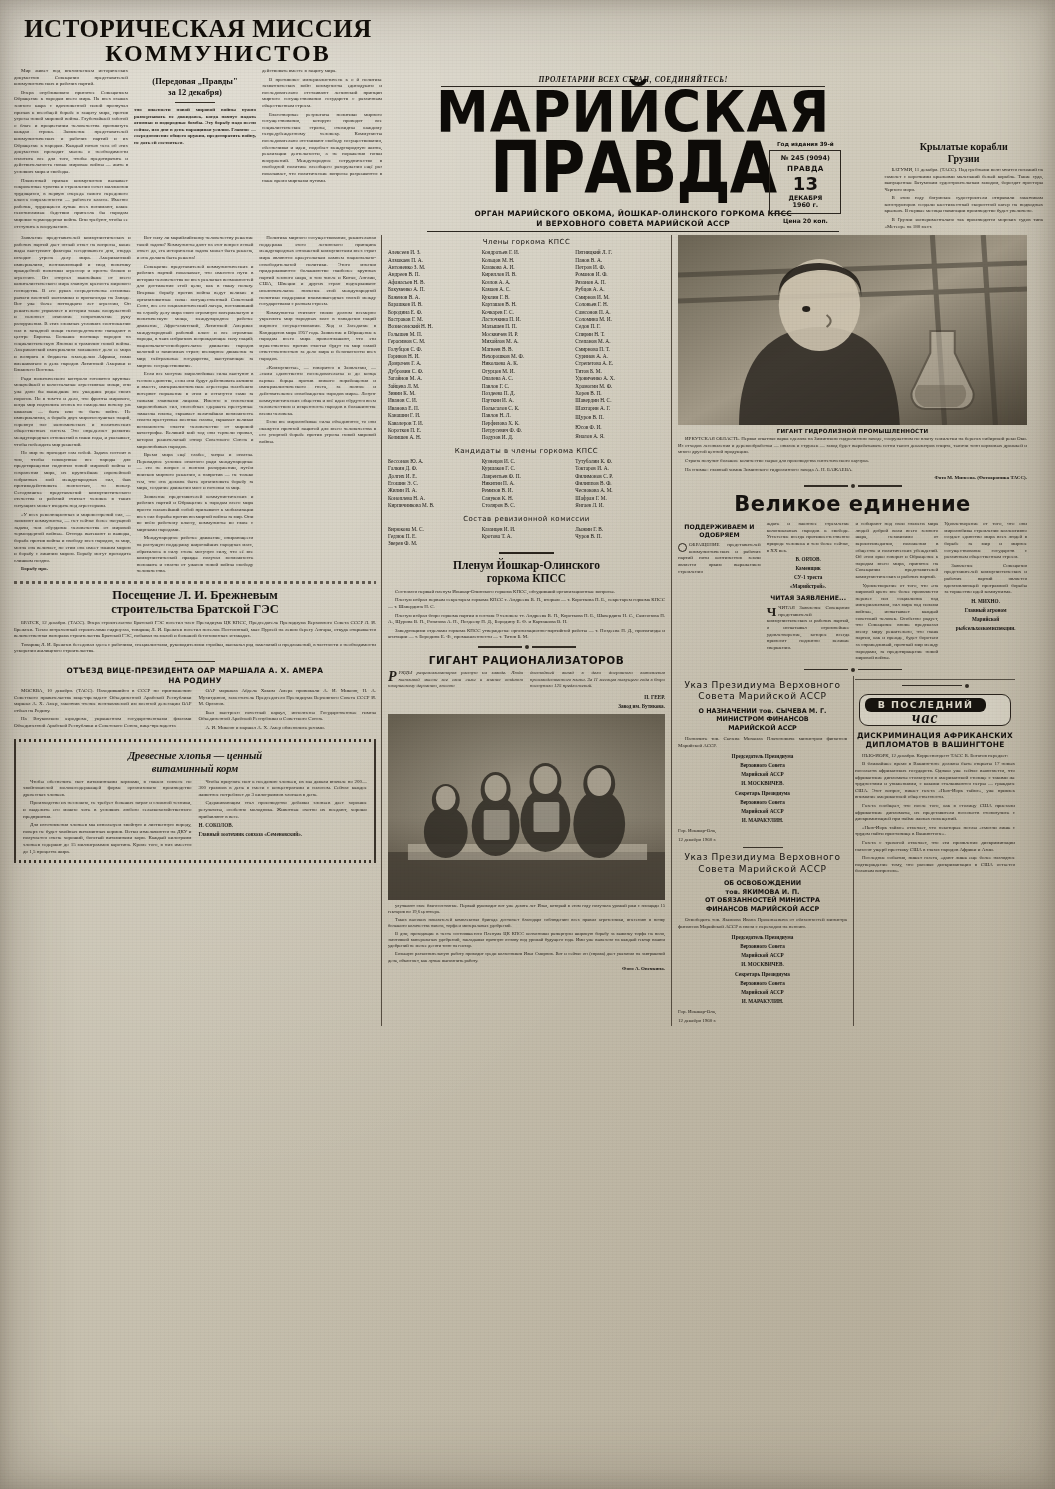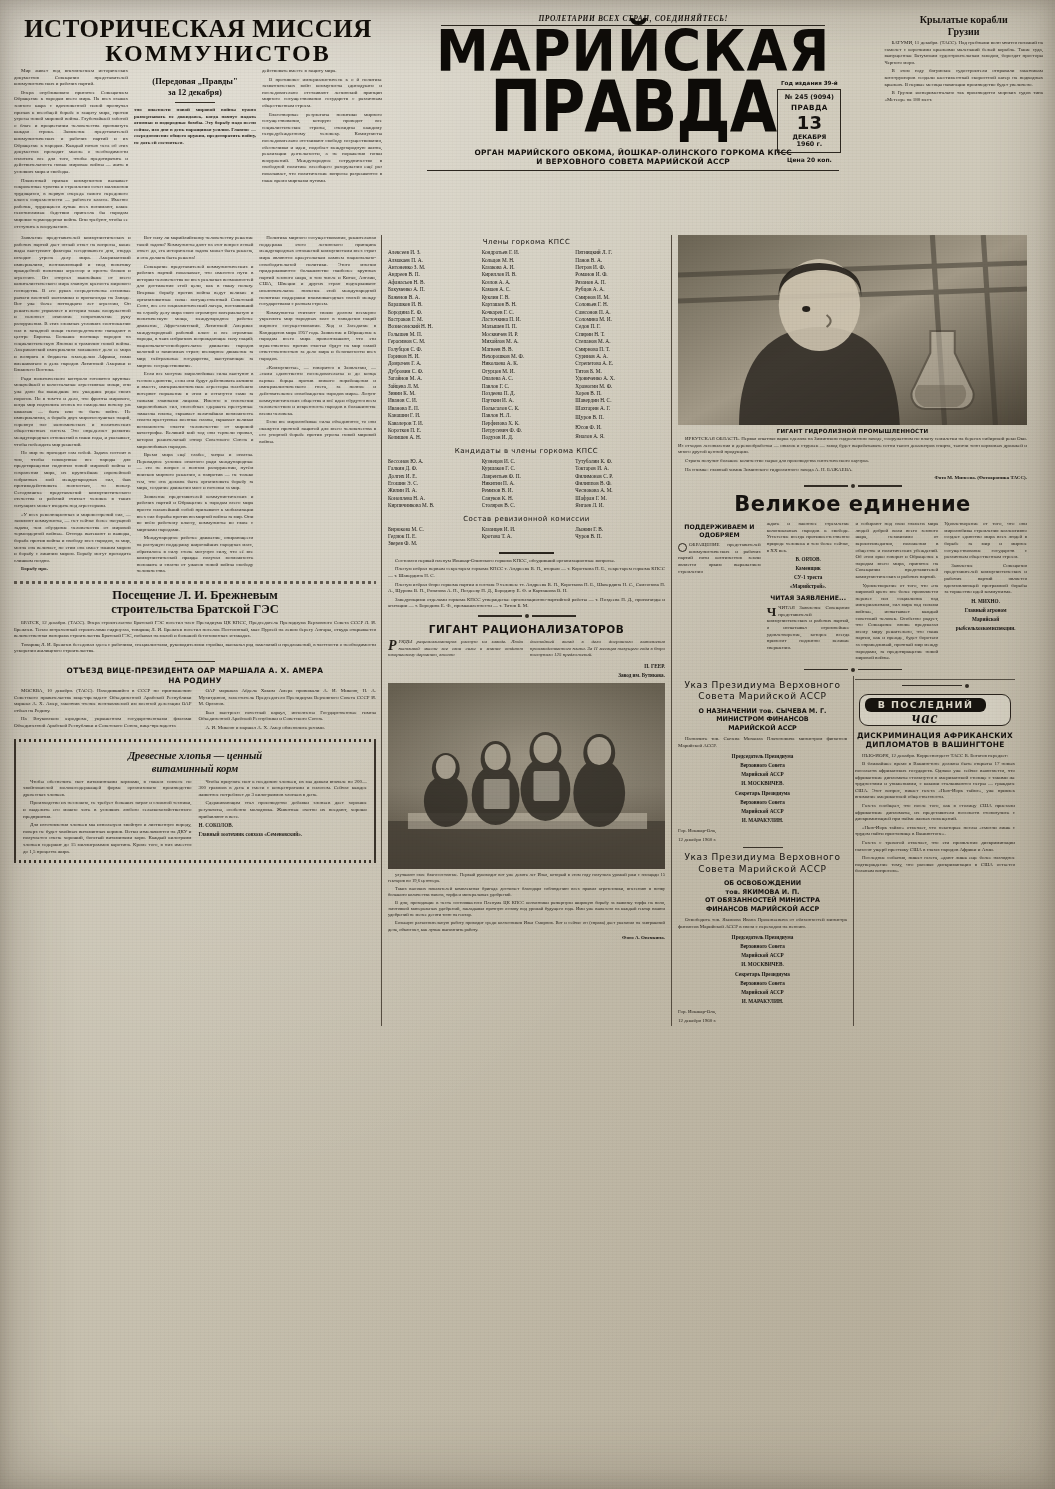--- a/index.html
+++ b/index.html
@@ -41,21 +41,21 @@
   .i{font-style:italic;}
   .rule{height:1px;background:#3a332a;opacity:.8;margin:3px 0;}
   .rule-short{height:1px;width:40px;background:#3a332a;margin:4px auto;}
   .dash-rule{height:3px;margin:4px 0;
      background:repeating-linear-gradient(90deg,#3a332a 0 3px,transparent 3px 6px);opacity:.75;}
   .orn{display:flex;align-items:center;justify-content:center;gap:3px;margin:4px 0;}
   .orn i{display:block;height:1.5px;width:44px;background:#332d25;}
   .orn b{display:block;width:4px;height:4px;border-radius:50%;background:#332d25;}
 
   
-  .top{display:flex;align-items:flex-start;gap:39px;}
+  .top{display:flex;align-items:flex-end;gap:39px;}
   .left-top{width:368px;}
   .mid-top{width:428px;padding:0 6px;box-sizing:border-box;}
   .right-top{width:160px;}
 
   .hl-main{
     font-family:"Liberation Serif",serif;font-weight:bold;
     font-size:25px;line-height:25px;letter-spacing:.5px;color:#100d09;
     text-align:center;margin:6px 0 2px 0;
   }
   .hl-main .l2{display:block;margin-left:40px;letter-spacing:2px;font-size:24px;}
@@ -75,21 +75,21 @@
   .mast1{font-size:53px;letter-spacing:1px;margin:2px 0 0 0;
          transform:scaleY(1.06);}
   .mast2{font-size:60px;letter-spacing:-1px;margin:2px 0 0 0;
          transform:scaleY(1.18) scaleX(1.02);}
   .mast-org{
     text-align:center;font-family:"DejaVu Sans",sans-serif;font-weight:bold;
     font-size:7.4px;line-height:9.5px;letter-spacing:.3px;margin-top:14px;
     border-bottom:1.4px solid #2c2720;padding-bottom:3px;
   }
   .datebox{
-    position:absolute;right:-2px;top:52px;width:64px;text-align:center;
+    position:absolute;right:-2px;top:52px;width:72px;text-align:center;
     font-family:"DejaVu Sans",sans-serif;font-weight:bold;
   }
   .datebox .year{font-size:5.6px;margin-bottom:3px;}
   .datebox .inner{border:1.2px solid #2c2720;padding:3px 2px 4px;}
   .datebox .num{font-size:6.4px;margin-bottom:2px;}
   .datebox .dow{font-size:7.2px;letter-spacing:.4px;}
   .datebox .day{font-size:18px;line-height:19px;margin:1px 0;}
   .datebox .mon{font-size:6.2px;}
   .datebox .yr2{font-size:6.4px;}
   .datebox .price{font-size:6px;margin-top:3px;}
@@ -479,20 +479,24 @@
         </div>
         <div>
           <div class="n">Лыжин Г. В.</div>
           <div class="n">Чуров В. П.</div>
         </div>
       </div>
 
       <div class="rule-short" style="width:55px;background:#2a241d;height:2px;"></div>
 
       <div>
+        <div class="hl-serif-c">
+          <div>Пленум Йошкар-Олинского</div>
+          <div>горкома КПСС</div>
+        </div>
         <div class="body-txt">
           <p>Состоялся первый пленум Йошкар-Олинского горкома КПСС, обсудивший организационные вопросы.</p>
           <p>Пленум избрал первым секретарем горкома КПСС т. Андреева В. П., вторым — т. Короткова П. Е., секретарем горкома КПСС — т. Шавердина Н. С.</p>
           <p>Пленум избрал бюро горкома партии в составе 9 человек: тт. Андреева В. П., Короткова П. Е., Шавердина Н. С., Самсонова П. А., Щурова В. П., Рязанова А. П., Поздееву П. Д., Бородину Е. Ф. и Карташова В. Н.</p>
           <p>Заведующими отделами горкома КПСС утверждены: организационно-партийной работы — т. Поздеева П. Д., пропаганды и агитации — т. Бородина Е. Ф., промышленности — т. Титов Б. М.</p>
         </div>
       </div>
 
       <div class="orn">
           <i></i>

